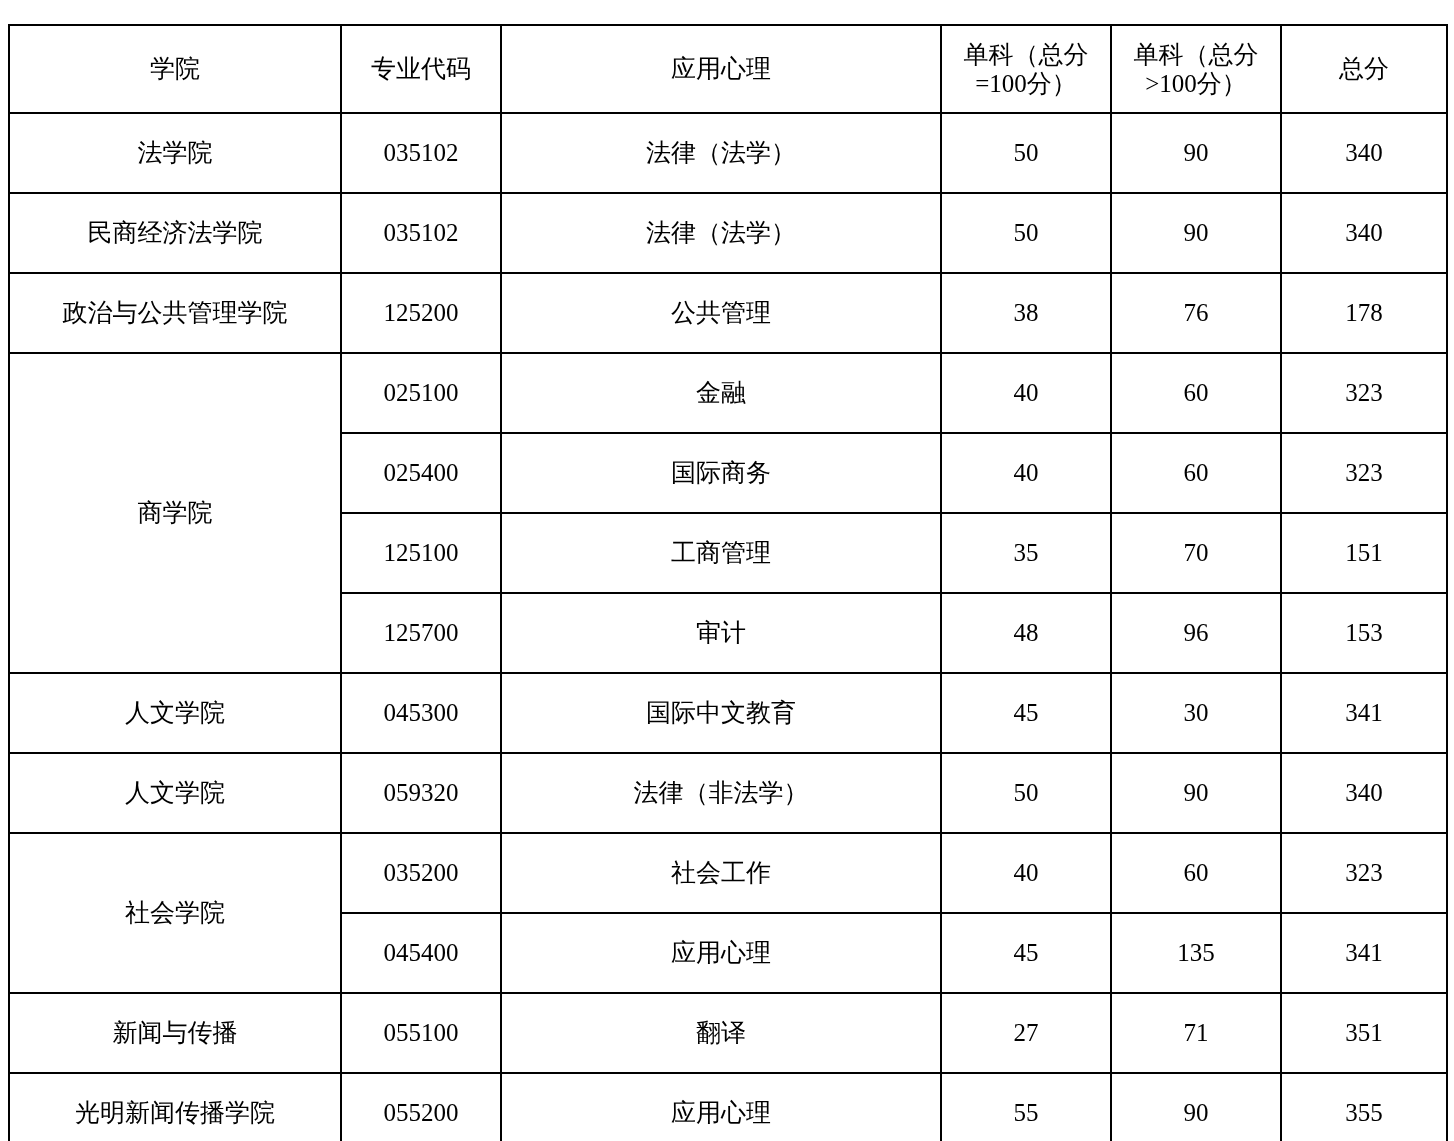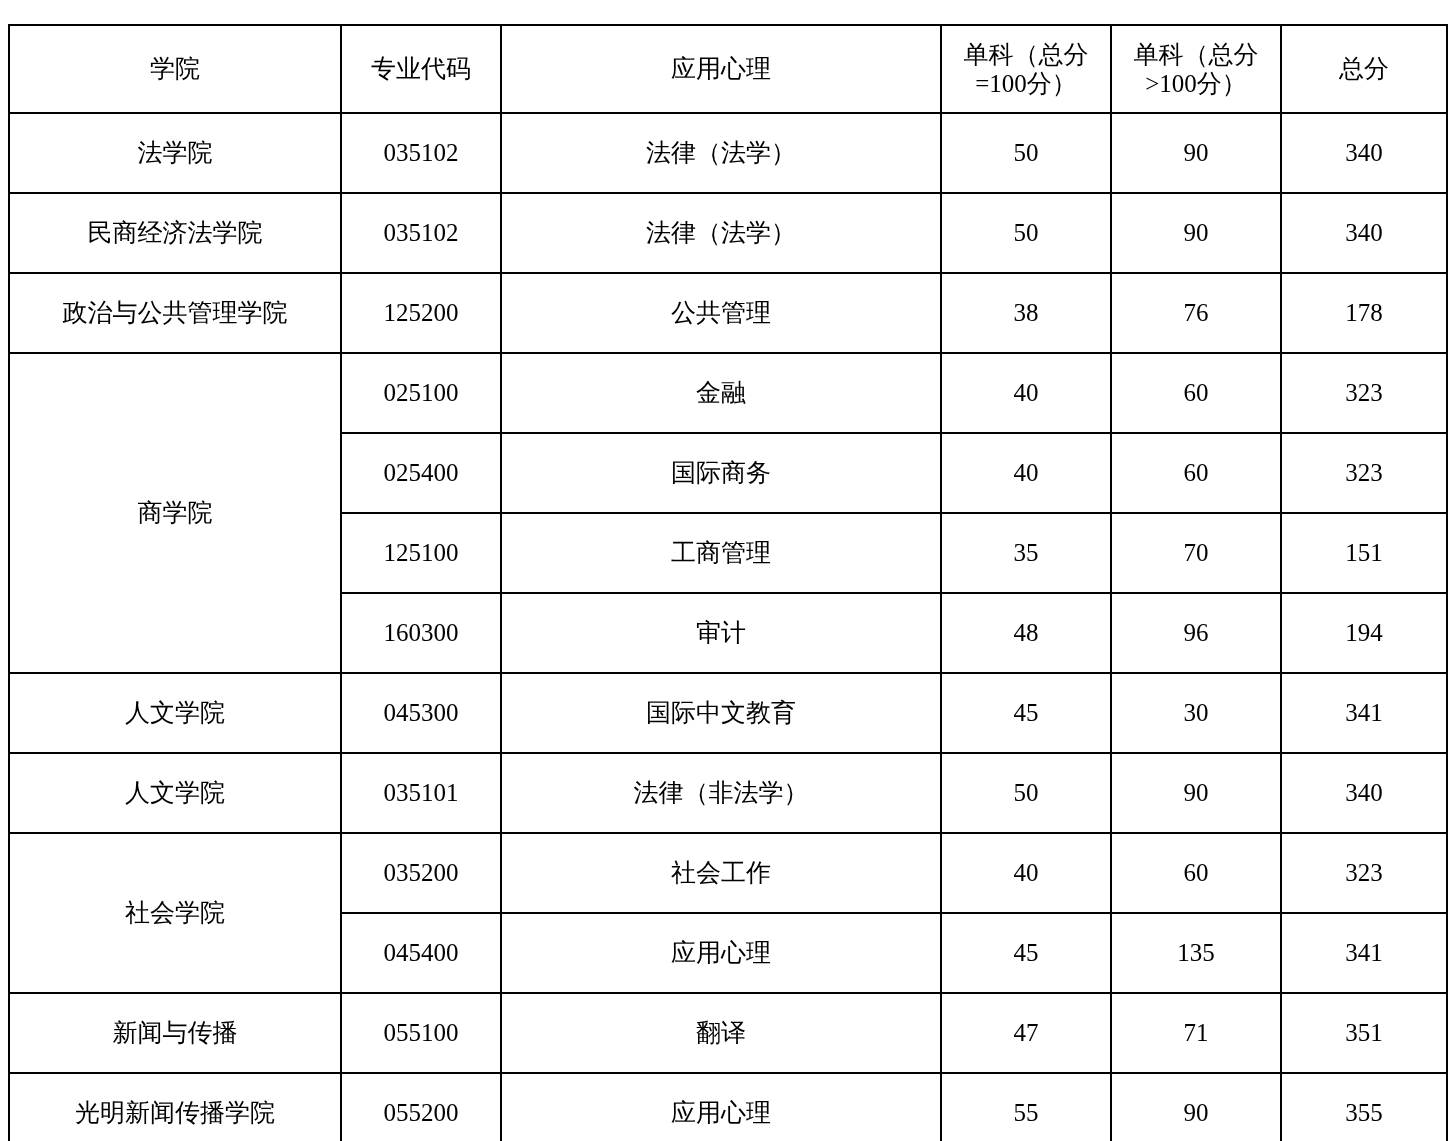--- a/index.html
+++ b/index.html
@@ -131,37 +131,37 @@
           <td class="num">323</td>
         </tr>
         <tr>
           <td class="num">125100</td>
           <td class="num">工商管理</td>
           <td class="num">35</td>
           <td class="num">70</td>
           <td class="num">151</td>
         </tr>
         <tr>
-          <td class="num">160300</td>
+          <td class="num">125700</td>
           <td class="num">审计</td>
           <td class="num">48</td>
           <td class="num">96</td>
-          <td class="num">194</td>
+          <td class="num">153</td>
         </tr>
         <tr>
           <td class="college-span">人文学院</td>
           <td class="num">045300</td>
           <td class="num">国际中文教育</td>
           <td class="num">45</td>
           <td class="num">30</td>
           <td class="num">341</td>
         </tr>
         <tr>
           <td class="college-span">人文学院</td>
-          <td class="num">035101</td>
+          <td class="num">059320</td>
           <td class="num">法律（非法学）</td>
           <td class="num">50</td>
           <td class="num">90</td>
           <td class="num">340</td>
         </tr>
         <tr>
           <td class="college-span" rowspan="2">社会学院</td>
           <td class="num">035200</td>
           <td class="num">社会工作</td>
           <td class="num">40</td>
@@ -172,21 +172,21 @@
           <td class="num">045400</td>
           <td class="num">应用心理</td>
           <td class="num">45</td>
           <td class="num">135</td>
           <td class="num">341</td>
         </tr>
         <tr>
           <td class="college-span">新闻与传播</td>
           <td class="num">055100</td>
           <td class="num">翻译</td>
-          <td class="num">47</td>
+          <td class="num">27</td>
           <td class="num">71</td>
           <td class="num">351</td>
         </tr>
         <tr>
           <td class="college-span">光明新闻传播学院</td>
           <td class="num">055200</td>
           <td class="num">应用心理</td>
           <td class="num">55</td>
           <td class="num">90</td>
           <td class="num">355</td>

